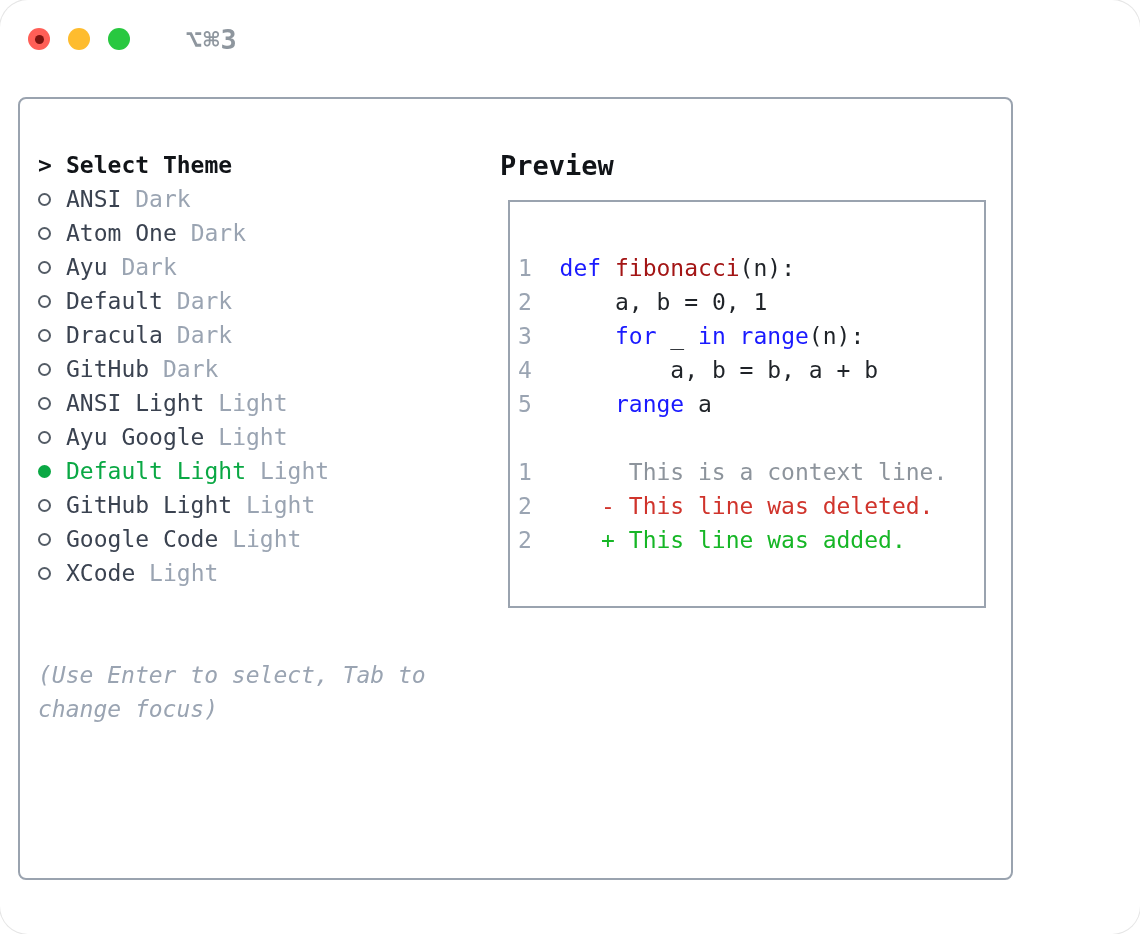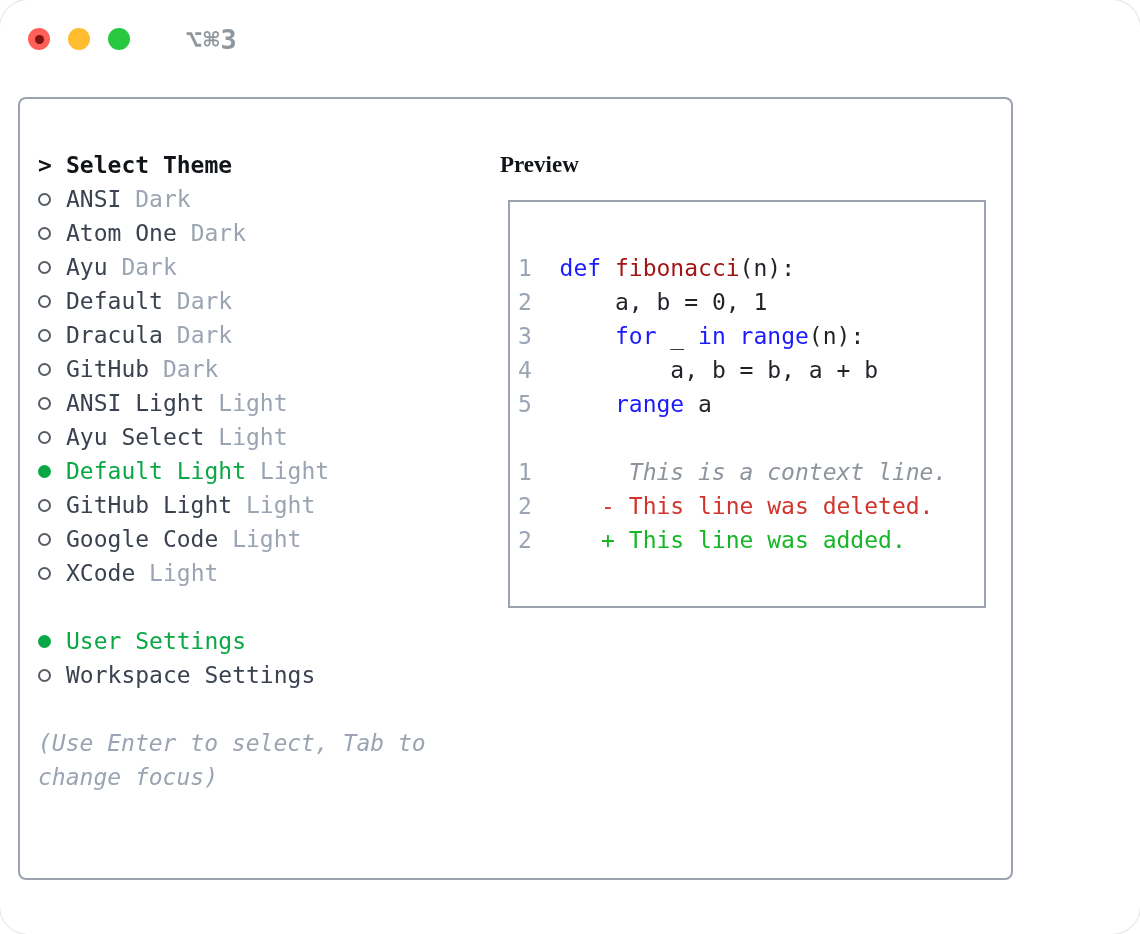--- a/index.html
+++ b/index.html
@@ -39,32 +39,32 @@
   .radio.on { background:var(--accent-green,#0aa844); border-color:var(--accent-green,#0aa844); }
   .theme-name { color:var(--item-text,#3a4250); }
   .theme-name.sel { color:var(--accent-green,#0aa844); }
   .theme-tag { color:var(--muted,#9aa4b2); }
   .opt-label { color:var(--item-text,#3a4250); }
   .opt-label.sel { color:var(--accent-green,#0aa844); }
   .spacer { height:34px; }
   .hint { margin-top:34px; font-size:23px; line-height:34px; color:var(--muted,#9aa4b2); max-width:29ch; white-space:pre-wrap;font-style:italic; }
 
   
-  .preview-label { position:absolute; left:480px; top:49px; height:34px; display:flex; align-items:center; font-size:23px; font-weight:bold; color:var(--header-text,#111418);font-family:Liberation Serif, serif; }
+  .preview-label { position:absolute; left:480px; top:49px; height:34px; display:flex; align-items:center; font-size:27px; font-weight:bold; color:var(--header-text,#111418); }
   .preview-box {
     position:absolute; left:488px; top:101px; width:478px; height:408px;
     border:2px solid var(--border,#9aa3af); background:#fff;
     padding:49px 0 0 8px; overflow:hidden;
   }
   .pline { display:flex; align-items:center; height:34px; font-size:23px; white-space:pre; }
   .ln { color:var(--linenum,#9aa4b2); }
   .tok-plain    { color:var(--code-plain,#1f2328); }
   .tok-keyword  { color:var(--keyword-blue,#1a1aff); }
   .tok-function { color:var(--function-red,#a31515); }
-  .diff-context { color:var(--context-gray,#8d949c);font-style:italic; }
+  .diff-context { color:var(--context-gray,#8d949c); }
   .diff-deleted { color:var(--deleted-red,#d0342c); }
   .diff-added   { color:var(--added-green,#16b626); }
   .blank-line { height:34px; }
 </style>
 </head>
 <body>
 
 <div class="window">
 
   <div class="titlebar">
@@ -85,34 +85,30 @@
       </div>
 
       <div id="theme-list">
           <div class="row"><span class="marker"><span class="radio"></span></span><span class="theme-name">ANSI </span><span class="theme-tag">Dark</span></div>
           <div class="row"><span class="marker"><span class="radio"></span></span><span class="theme-name">Atom One </span><span class="theme-tag">Dark</span></div>
           <div class="row"><span class="marker"><span class="radio"></span></span><span class="theme-name">Ayu </span><span class="theme-tag">Dark</span></div>
           <div class="row"><span class="marker"><span class="radio"></span></span><span class="theme-name">Default </span><span class="theme-tag">Dark</span></div>
           <div class="row"><span class="marker"><span class="radio"></span></span><span class="theme-name">Dracula </span><span class="theme-tag">Dark</span></div>
           <div class="row"><span class="marker"><span class="radio"></span></span><span class="theme-name">GitHub </span><span class="theme-tag">Dark</span></div>
           <div class="row"><span class="marker"><span class="radio"></span></span><span class="theme-name">ANSI Light </span><span class="theme-tag">Light</span></div>
-          <div class="row"><span class="marker"><span class="radio"></span></span><span class="theme-name">Ayu Select </span><span class="theme-tag">Light</span></div>
+          <div class="row"><span class="marker"><span class="radio"></span></span><span class="theme-name">Ayu Google </span><span class="theme-tag">Light</span></div>
           <div class="row"><span class="marker"><span class="radio on"></span></span><span class="theme-name sel">Default Light </span><span class="theme-tag">Light</span></div>
           <div class="row"><span class="marker"><span class="radio"></span></span><span class="theme-name">GitHub Light </span><span class="theme-tag">Light</span></div>
           <div class="row"><span class="marker"><span class="radio"></span></span><span class="theme-name">Google Code </span><span class="theme-tag">Light</span></div>
           <div class="row"><span class="marker"><span class="radio"></span></span><span class="theme-name">XCode </span><span class="theme-tag">Light</span></div>
         </div>
 
       <div class="spacer"></div>
 
 
-      <div id="apply-list">
-          <div class="row"><span class="marker"><span class="radio on"></span></span><span class="opt-label sel">User Settings</span></div>
-          <div class="row"><span class="marker"><span class="radio"></span></span><span class="opt-label">Workspace Settings</span></div>
-        </div>
 
       <p class="hint">(Use Enter to select, Tab to change focus)</p>
     </div>
 
     <div class="preview-label">Preview</div>
 
     <div class="preview-box">
       <div id="code-lines">
           <div class="pline"><span class="ln">1</span><span class="tok-plain">  </span><span class="tok-keyword">def</span><span class="tok-plain"> </span><span class="tok-function">fibonacci</span><span class="tok-plain">(n):</span></div>
           <div class="pline"><span class="ln">2</span><span class="tok-plain">  </span><span class="tok-plain">    a, b = 0, 1</span></div>

